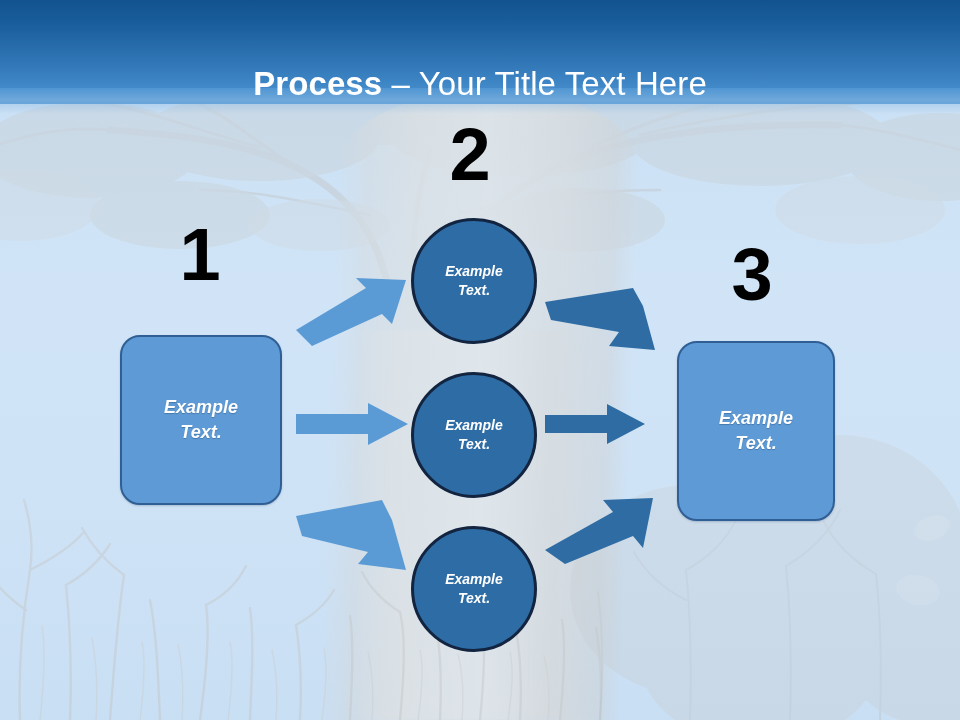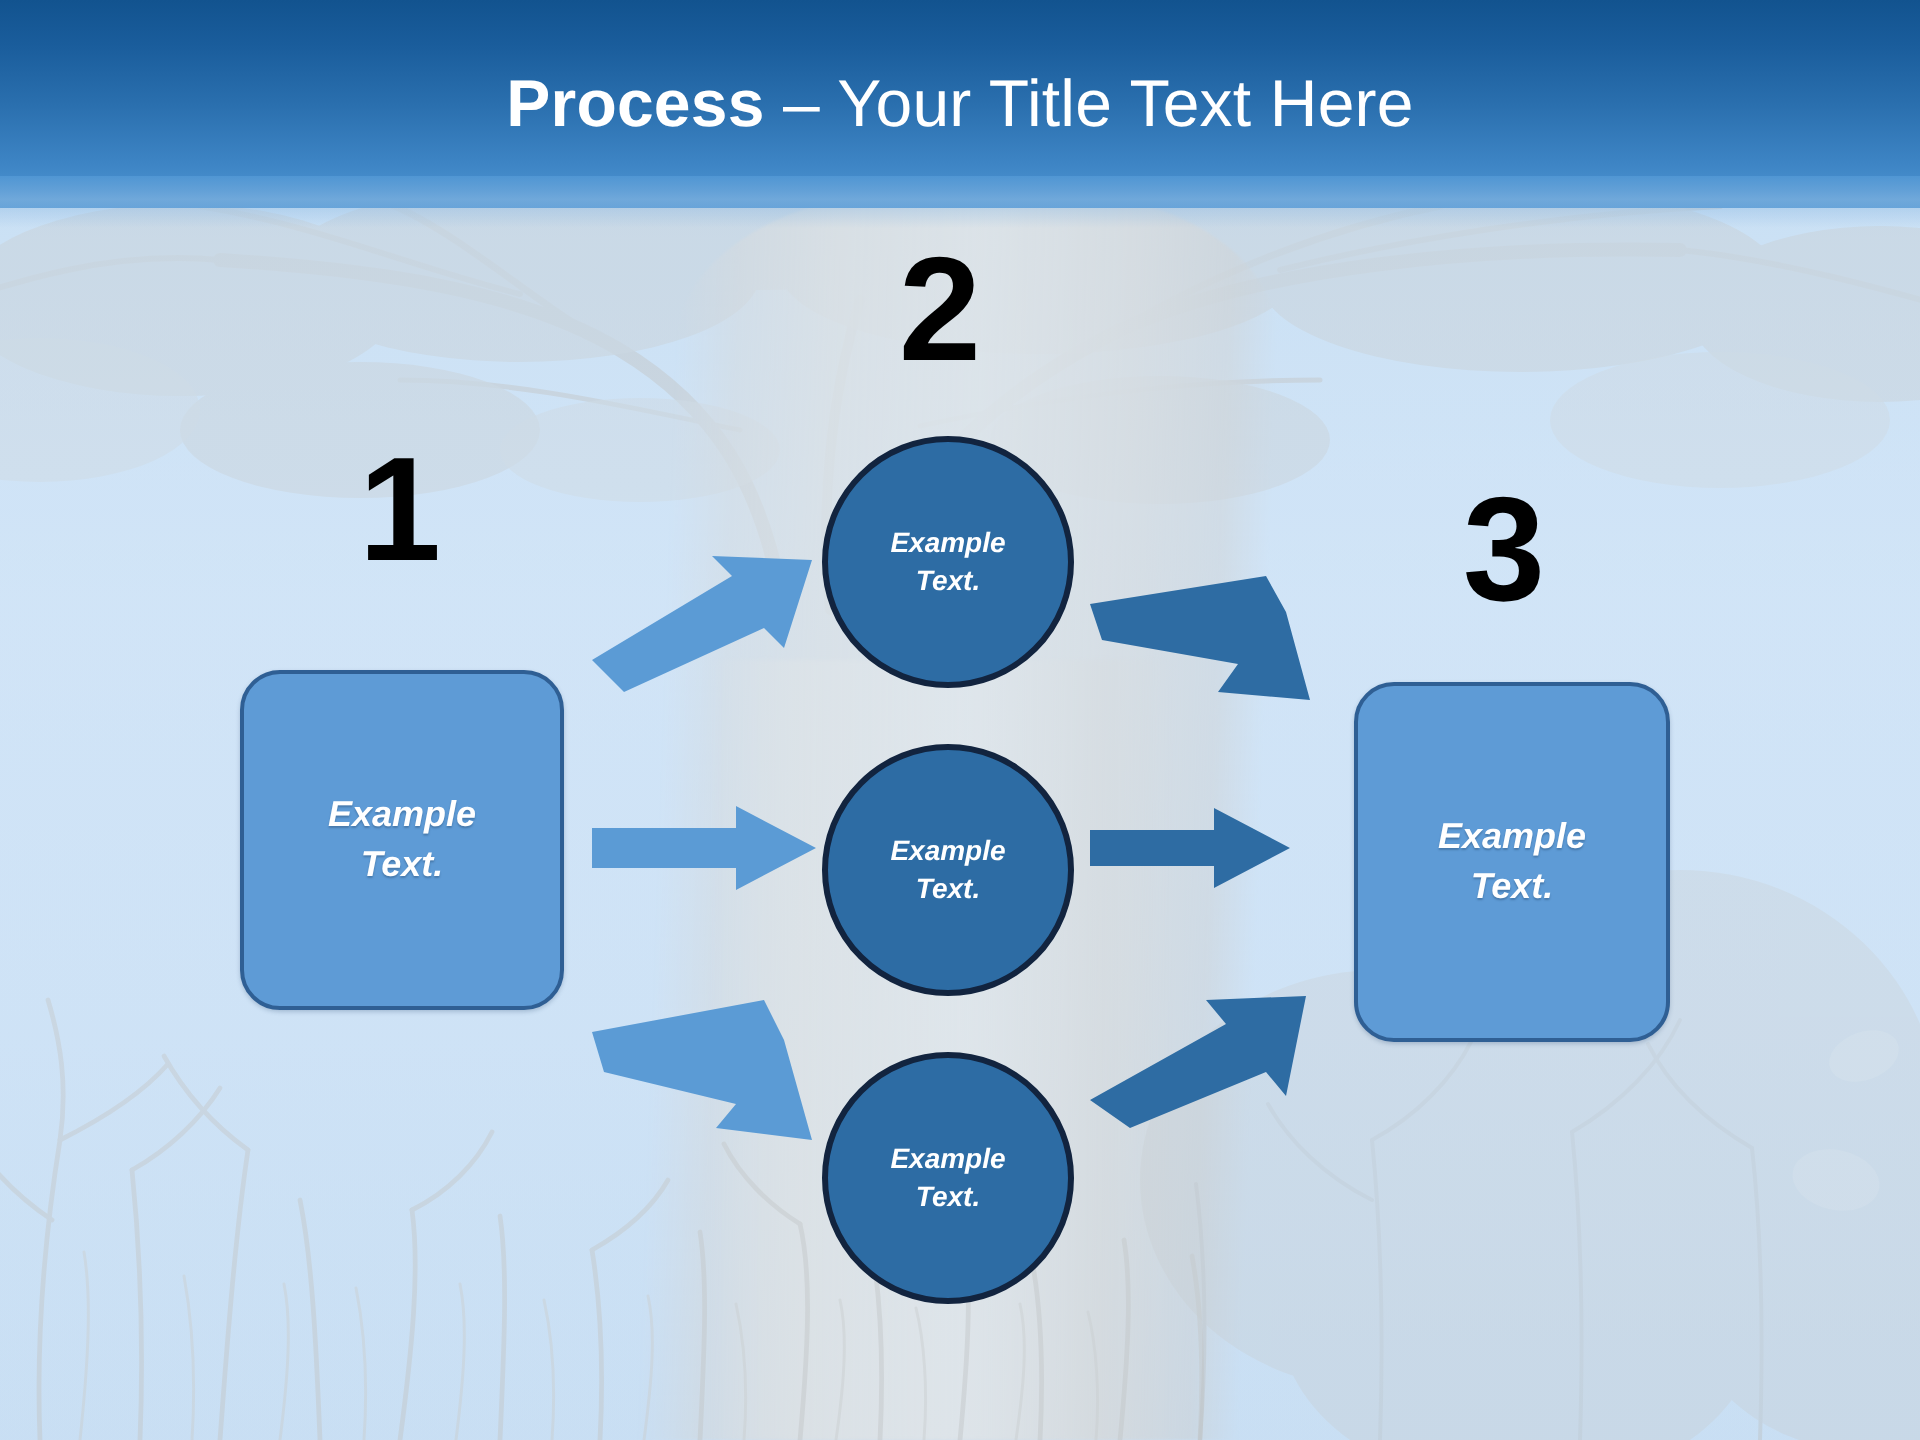--- a/index.html
+++ b/index.html
@@ -114,21 +114,21 @@
     position: absolute;
     left: 0; top: 88px;
     width: 960px; height: 26px;
     background: linear-gradient(to bottom,
         rgba(81,151,212,0.95) 0%,
         rgba(140,185,226,0.55) 45%,
         rgba(200,223,243,0) 100%);
   }
   .slide-title {
     position: absolute;
-    left: 0; top: 32px;
+    left: 0; top: 64px;
     width: 960px;
     text-align: center;
     color: #ffffff;
     font-size: 33px;
     line-height: 40px;
     letter-spacing: 0.1px;
     white-space: nowrap;
   }
   .slide-title .t-bold { font-weight: bold; }
   .slide-title .t-reg  { font-weight: normal; }

